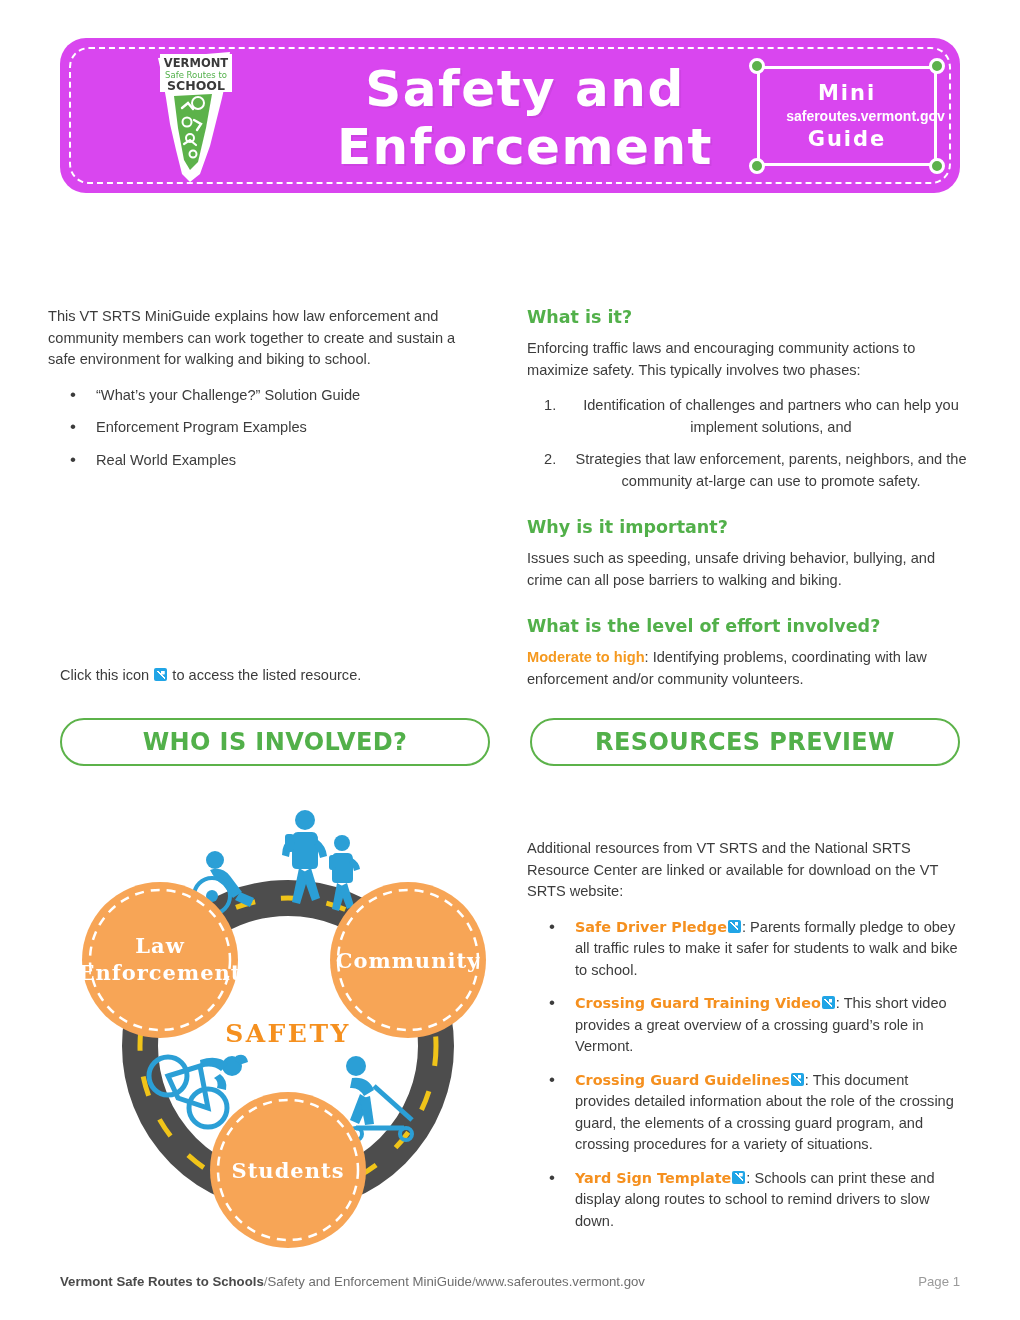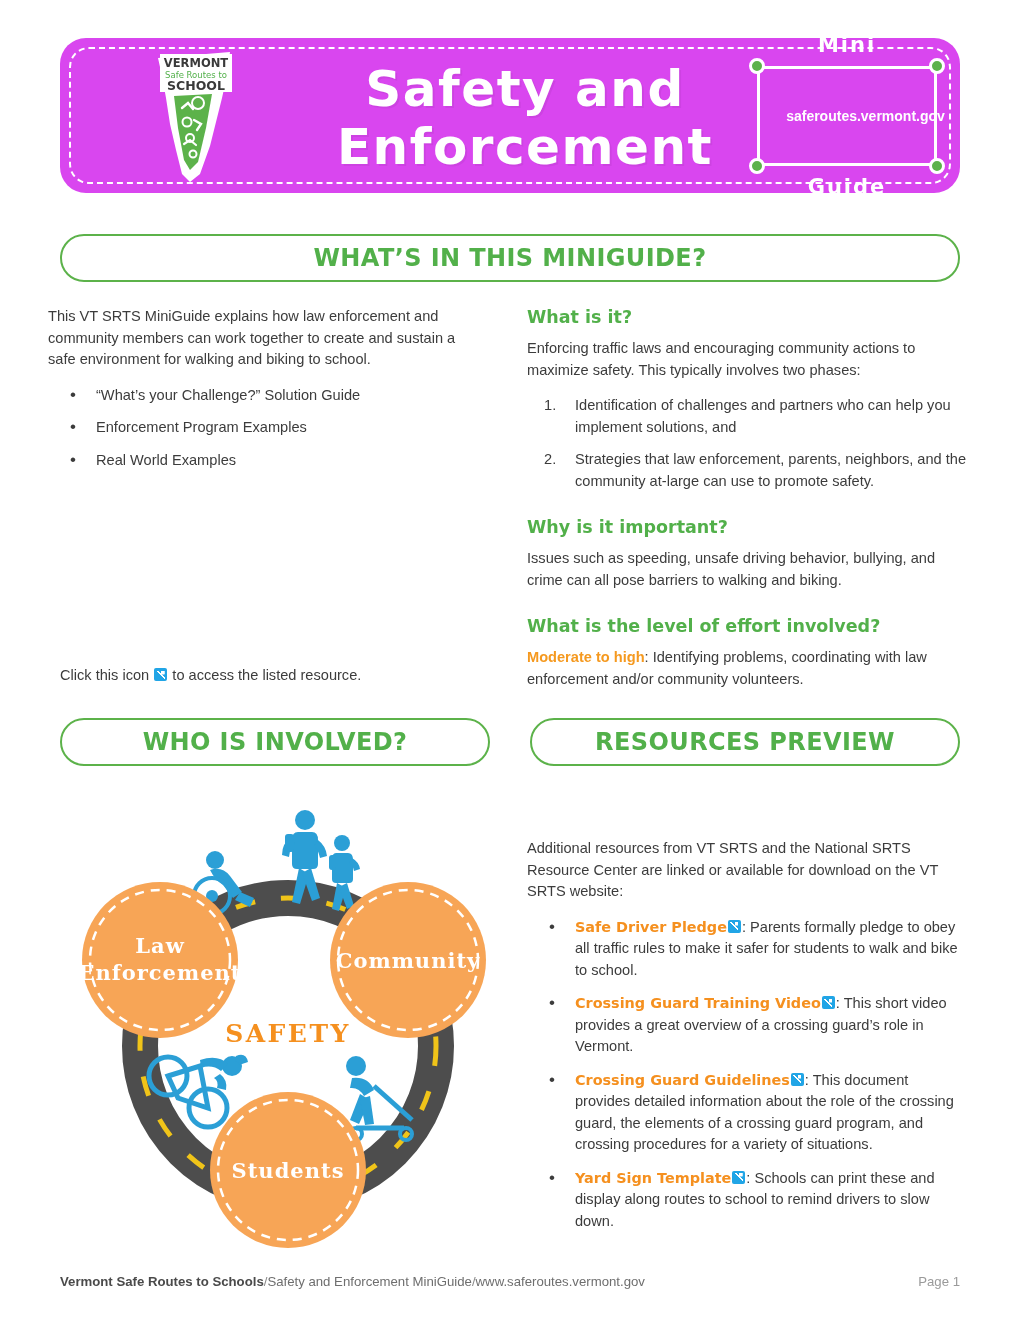--- a/index.html
+++ b/index.html
@@ -69,21 +69,21 @@
     background: #5cb24a;
   }
   .mini-badge .n-tl { left: -8px;  top: -8px; }
   .mini-badge .n-tr { right: -8px; top: -8px; }
   .mini-badge .n-bl { left: -8px;  bottom: -8px; }
   .mini-badge .n-br { right: -8px; bottom: -8px; }
   .mini-badge .txt {
     position: absolute; inset: 0;
     display: flex; flex-direction: column;
     align-items: center; justify-content: center;
-    color: #ffffff; text-align: center; gap: 48px;
+    color: #ffffff; text-align: center;
   }
   .mini-badge .m1 {
     font-family: "DejaVu Sans", sans-serif;
     font-weight: bold; font-size: 21px; letter-spacing: 2px;
     line-height: 24px;
   }
   .mini-badge .m2 {
     font-family: "Liberation Sans", sans-serif;
     font-weight: bold; font-size: 14px; line-height: 22px; margin-left: 37px;
   }
@@ -141,21 +141,21 @@
     color: #3c3c3c;
     padding-left: 48px;
     margin-bottom: 11px;
   }
   ul.bullets li::before {
     content: "\2022";
     position: absolute; left: 22px; top: -1px;
     font-size: 17px; color: #3c3c3c;
   }
   ol.numbers { counter-reset: n; }
-  ol.numbers li { counter-increment: n; padding-left: 48px; }
+  ol.numbers li { counter-increment: n; padding-left: 48px; text-align: center; }
   ol.numbers li::before {
     content: counter(n) ".";
     position: absolute; left: 17px; top: 0;
     font-size: 14.6px; color: #3c3c3c;
   }
 
   .click-note {
     position: absolute;
     left: 60px; top: 665px;
     font-size: 14.6px;
@@ -273,23 +273,20 @@
       <div class="notch n-bl"></div>
       <div class="notch n-br"></div>
       <div class="txt">
         <div class="m1">Mini</div>
         <div class="m2">saferoutes.vermont.gov</div>
         <div class="m3">Guide</div>
       </div>
     </div>
   </div>
 
-  <div class="pill" id="pill-whats">
-    <span>WHAT’S IN THIS MINIGUIDE?</span>
-  </div>
 
   <div class="col-left">
     <p class="body">This VT SRTS MiniGuide explains how law enforcement and community members can work together to create and sustain a safe environment for walking and biking to school.</p>
     <ul class="bullets">
       <li>“What’s your Challenge?” Solution Guide</li>
       <li>Enforcement Program Examples</li>
       <li>Real World Examples</li>
     </ul>
   </div>
 

